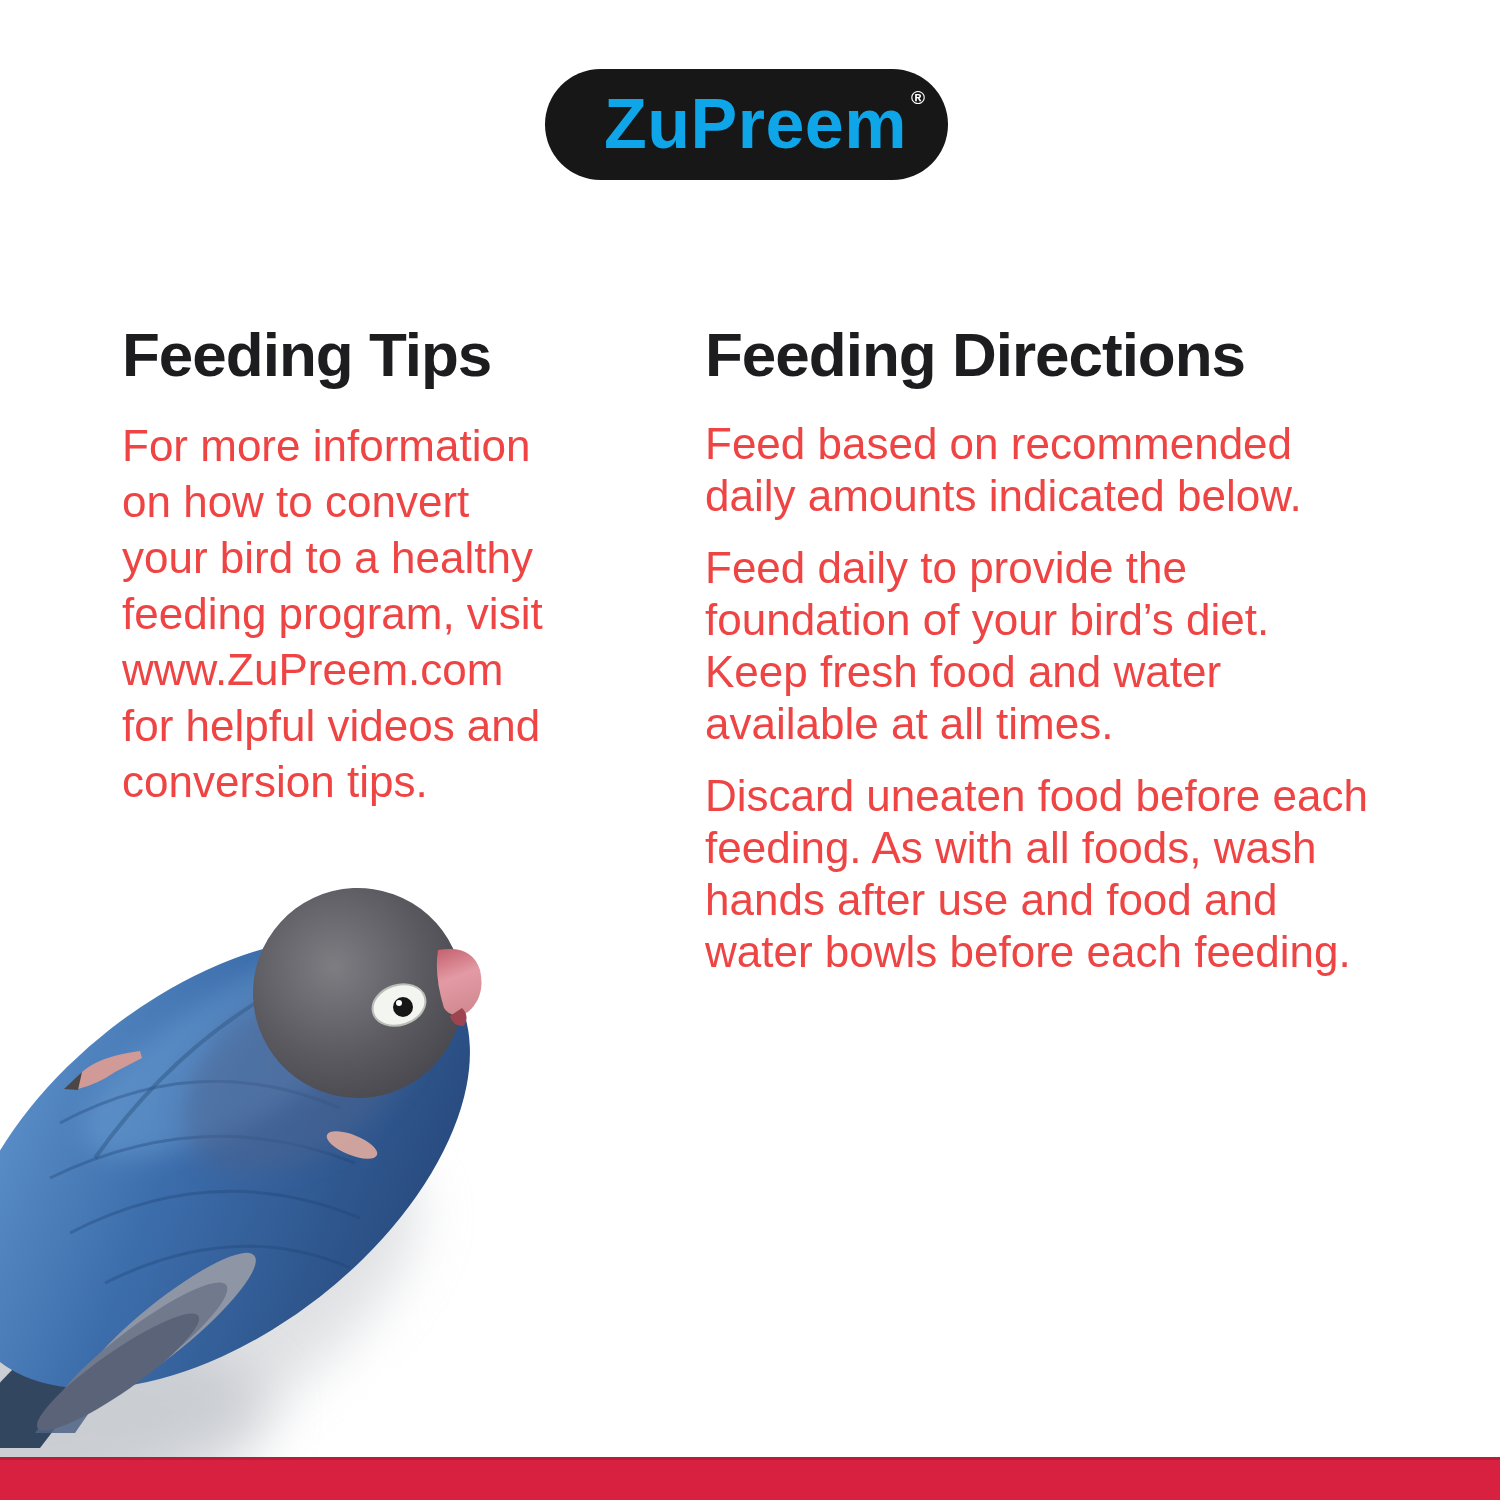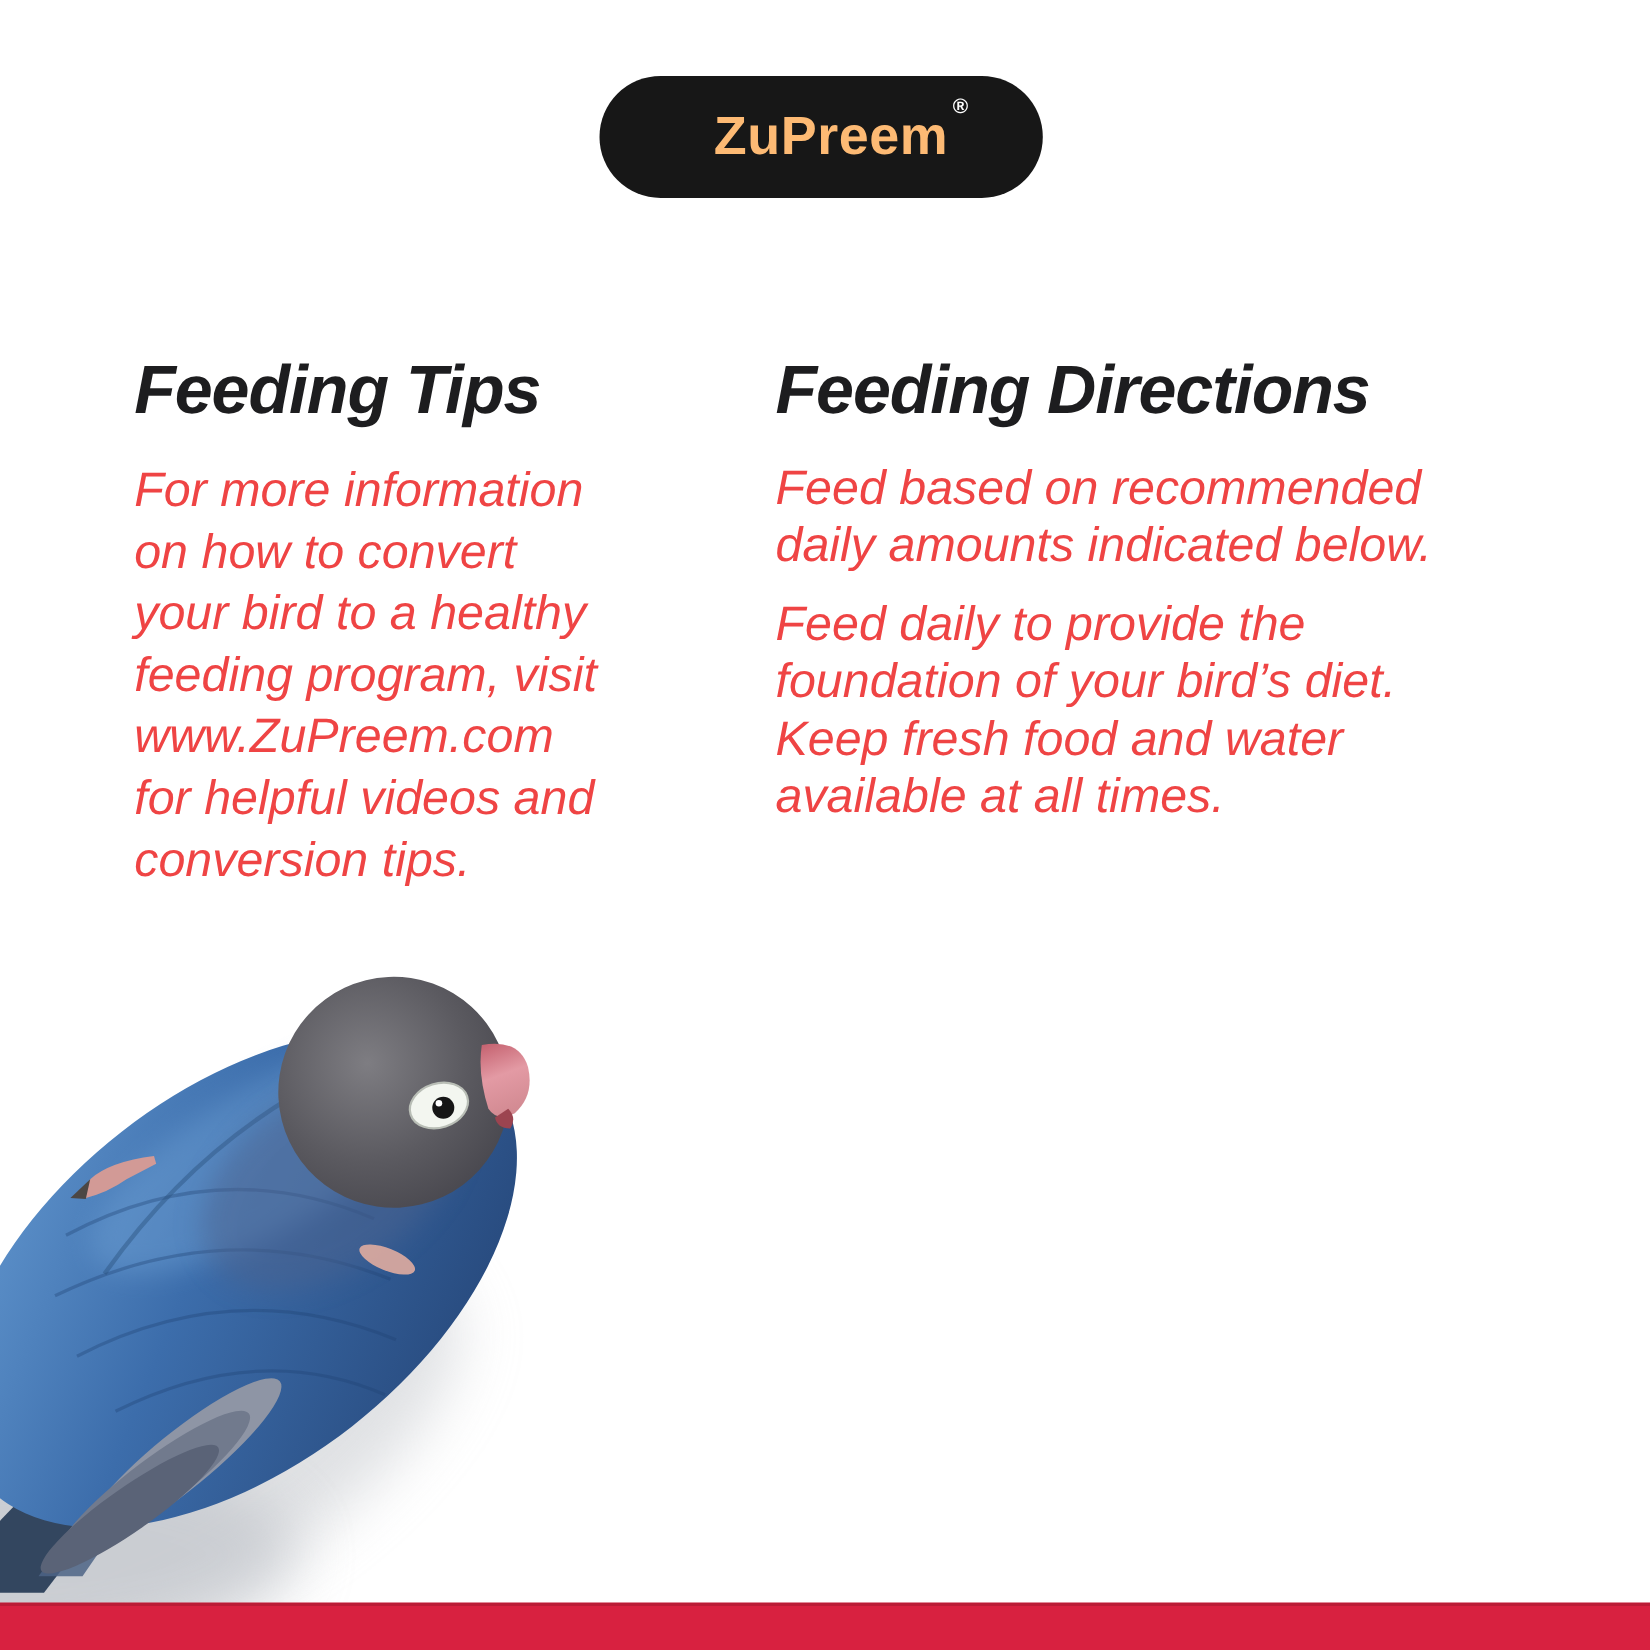--- a/index.html
+++ b/index.html
@@ -14,29 +14,29 @@
   
   .logo-pill {
     position:absolute; left:545px; top:69px;
     width:403px; height:111px;
     background:#171717;
     border-radius:58px;
     display:flex; align-items:center; justify-content:center;
   }
   .logo-inner { display:flex; align-items:flex-start; }
   .logo-text {
-    color:#fdba74; font-weight:bold; font-size:49px;
+    color:#0ea5e9; font-weight:bold; font-size:70px;
     letter-spacing:0.5px; line-height:111px;margin-left:36px;
   }
   .logo-reg {
     color:#ffffff; font-size:19px; font-weight:bold;
     margin-left:4px; margin-top:18px;
   }
   
-  .col { position:absolute; top:318px;font-style:italic; }
+  .col { position:absolute; top:318px; }
   .col-left  { left:122px; width:565px; }
   .col-right { left:705px; width:795px; }
   .col h2 {
     margin:0 0 26px 0;
     font-size:62px; line-height:74px; font-weight:bold;
     letter-spacing:-1px; color:#1d1d1f;
   }
   .body {
     margin:0 0 20px 0;
     font-size:44px; color:#ef4444;
@@ -83,20 +83,24 @@
   </section>
 
   <section class="col col-right">
     <h2>Feeding Directions</h2>
     <p class="body">Feed based on recommended
 daily amounts indicated below.</p>
     <p class="body">Feed daily to provide the
 foundation of your bird’s diet.
 Keep fresh food and water
 available at all times.</p>
+    <p class="body">Discard uneaten food before each
+feeding. As with all foods, wash
+hands after use and food and
+water bowls before each feeding.</p>
   </section>
 
   <svg class="bird" viewBox="0 0 600 602" xmlns="http://www.w3.org/2000/svg" role="img">
     <defs>
       <radialGradient id="gHead" cx="42%" cy="35%" r="78%">
         <stop offset="0%" stop-color="#7e7d82"></stop>
         <stop offset="55%" stop-color="#5b5a60"></stop>
         <stop offset="100%" stop-color="#434249"></stop>
       </radialGradient>
       <linearGradient id="gBody" x1="0%" y1="10%" x2="85%" y2="95%">

